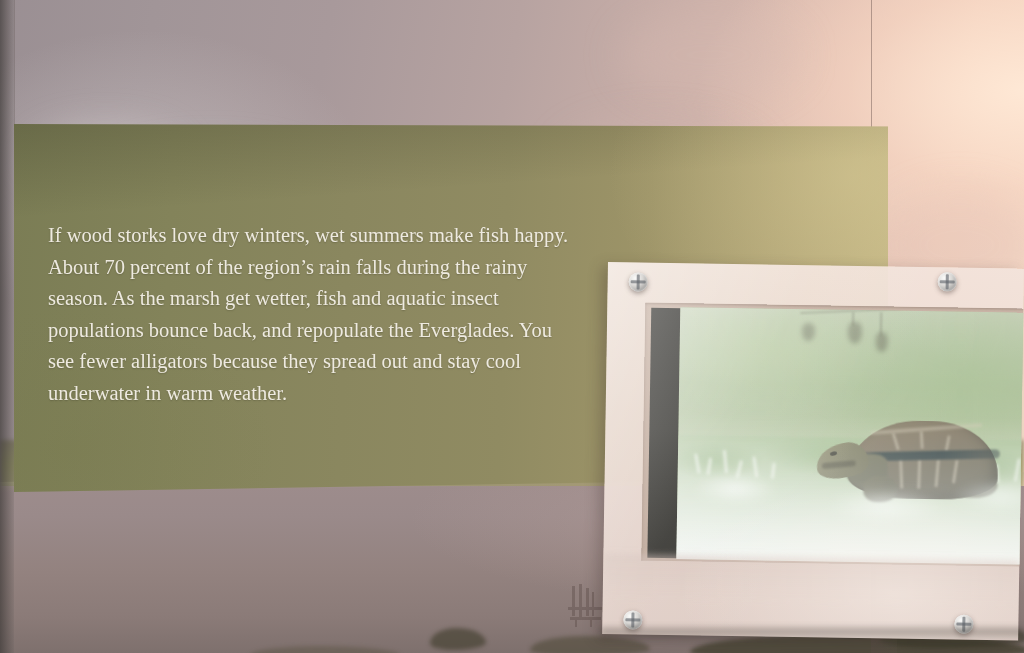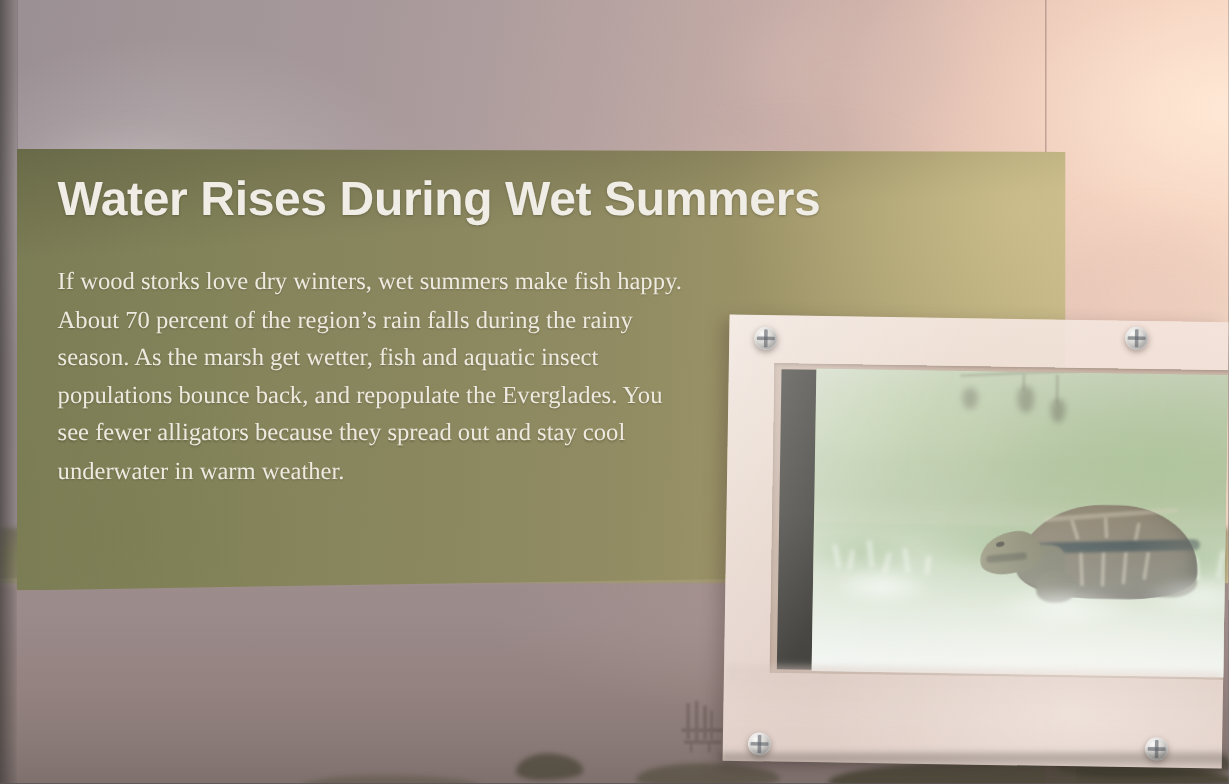--- a/index.html
+++ b/index.html
@@ -457,21 +457,20 @@
       <div class="post leg-b"></div>
   </div>
 
   <div class="seam left-seam"></div>
   <div class="seam right-seam"></div>
   <div class="wall-shadow-left"></div>
   <div class="wall-shadow-right"></div>
 
   <div class="text-panel">
     <div class="text-panel-sheen"></div>
-    <div class="panel-title">Water Rises During Wet Summers</div>
     <div class="panel-body">If wood storks love dry winters, wet summers make fish happy. About 70 percent of the region’s rain falls during the rainy season. As the marsh get wetter, fish and aquatic insect populations bounce back, and repopulate the Everglades. You see fewer alligators because they spread out and stay cool underwater in warm weather.</div>
   </div>
 
   <div class="image-panel">
 
     <div class="photo-mat"></div>
     <div class="photo-dark-inset"></div>
 
     <div class="photo">
       <div class="ph-bg-blur"></div>

